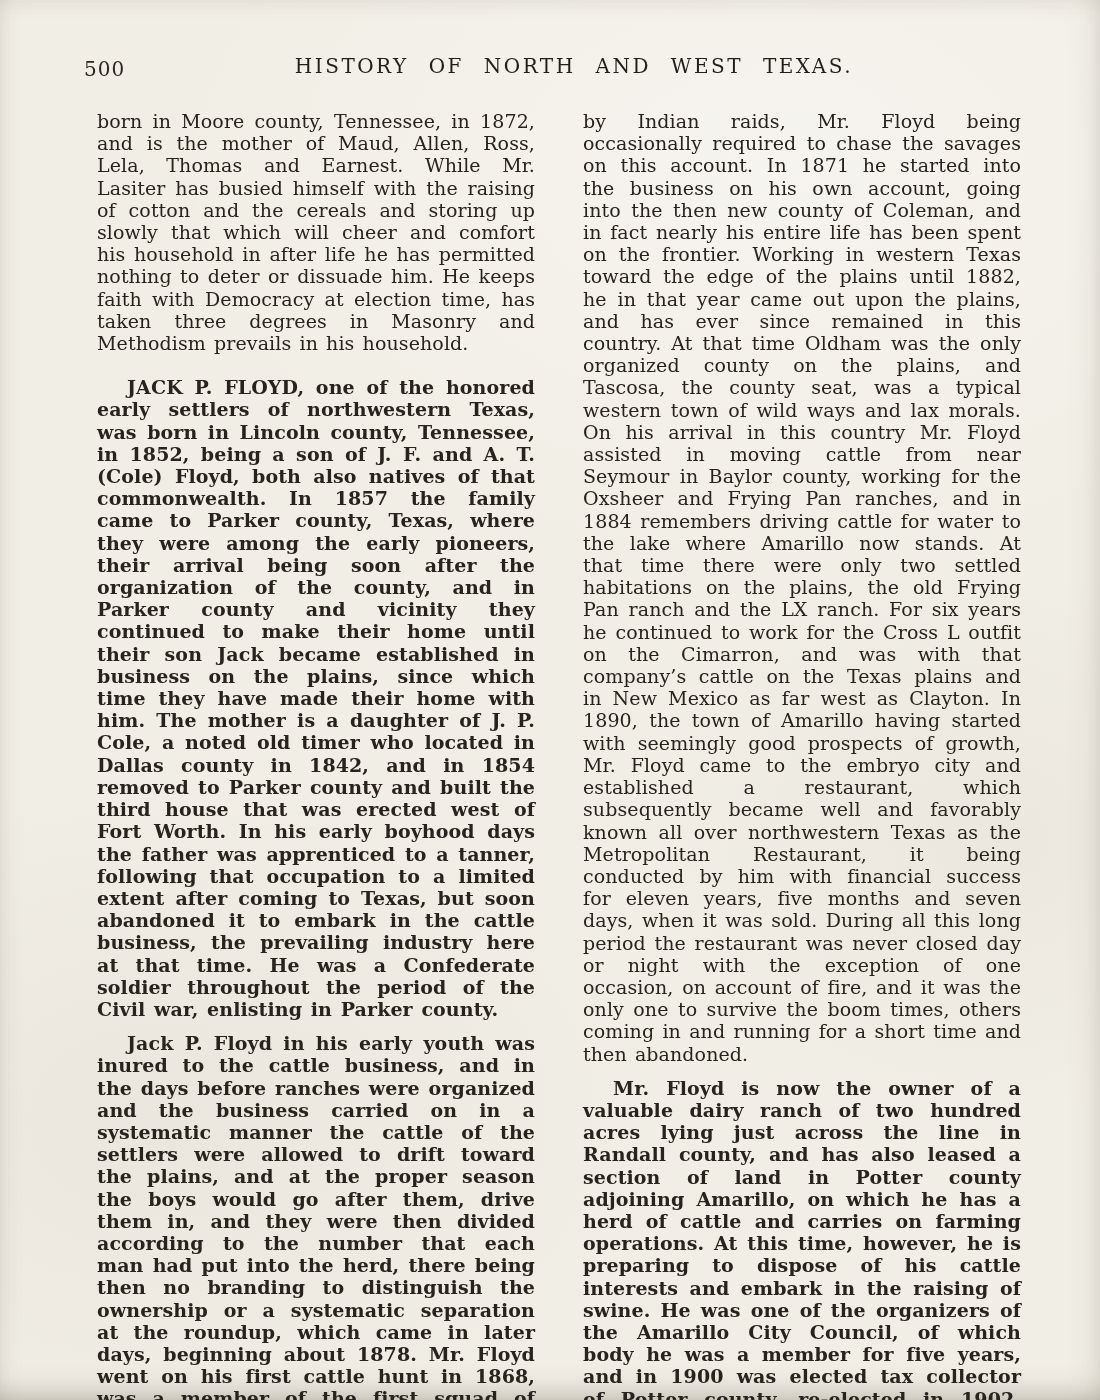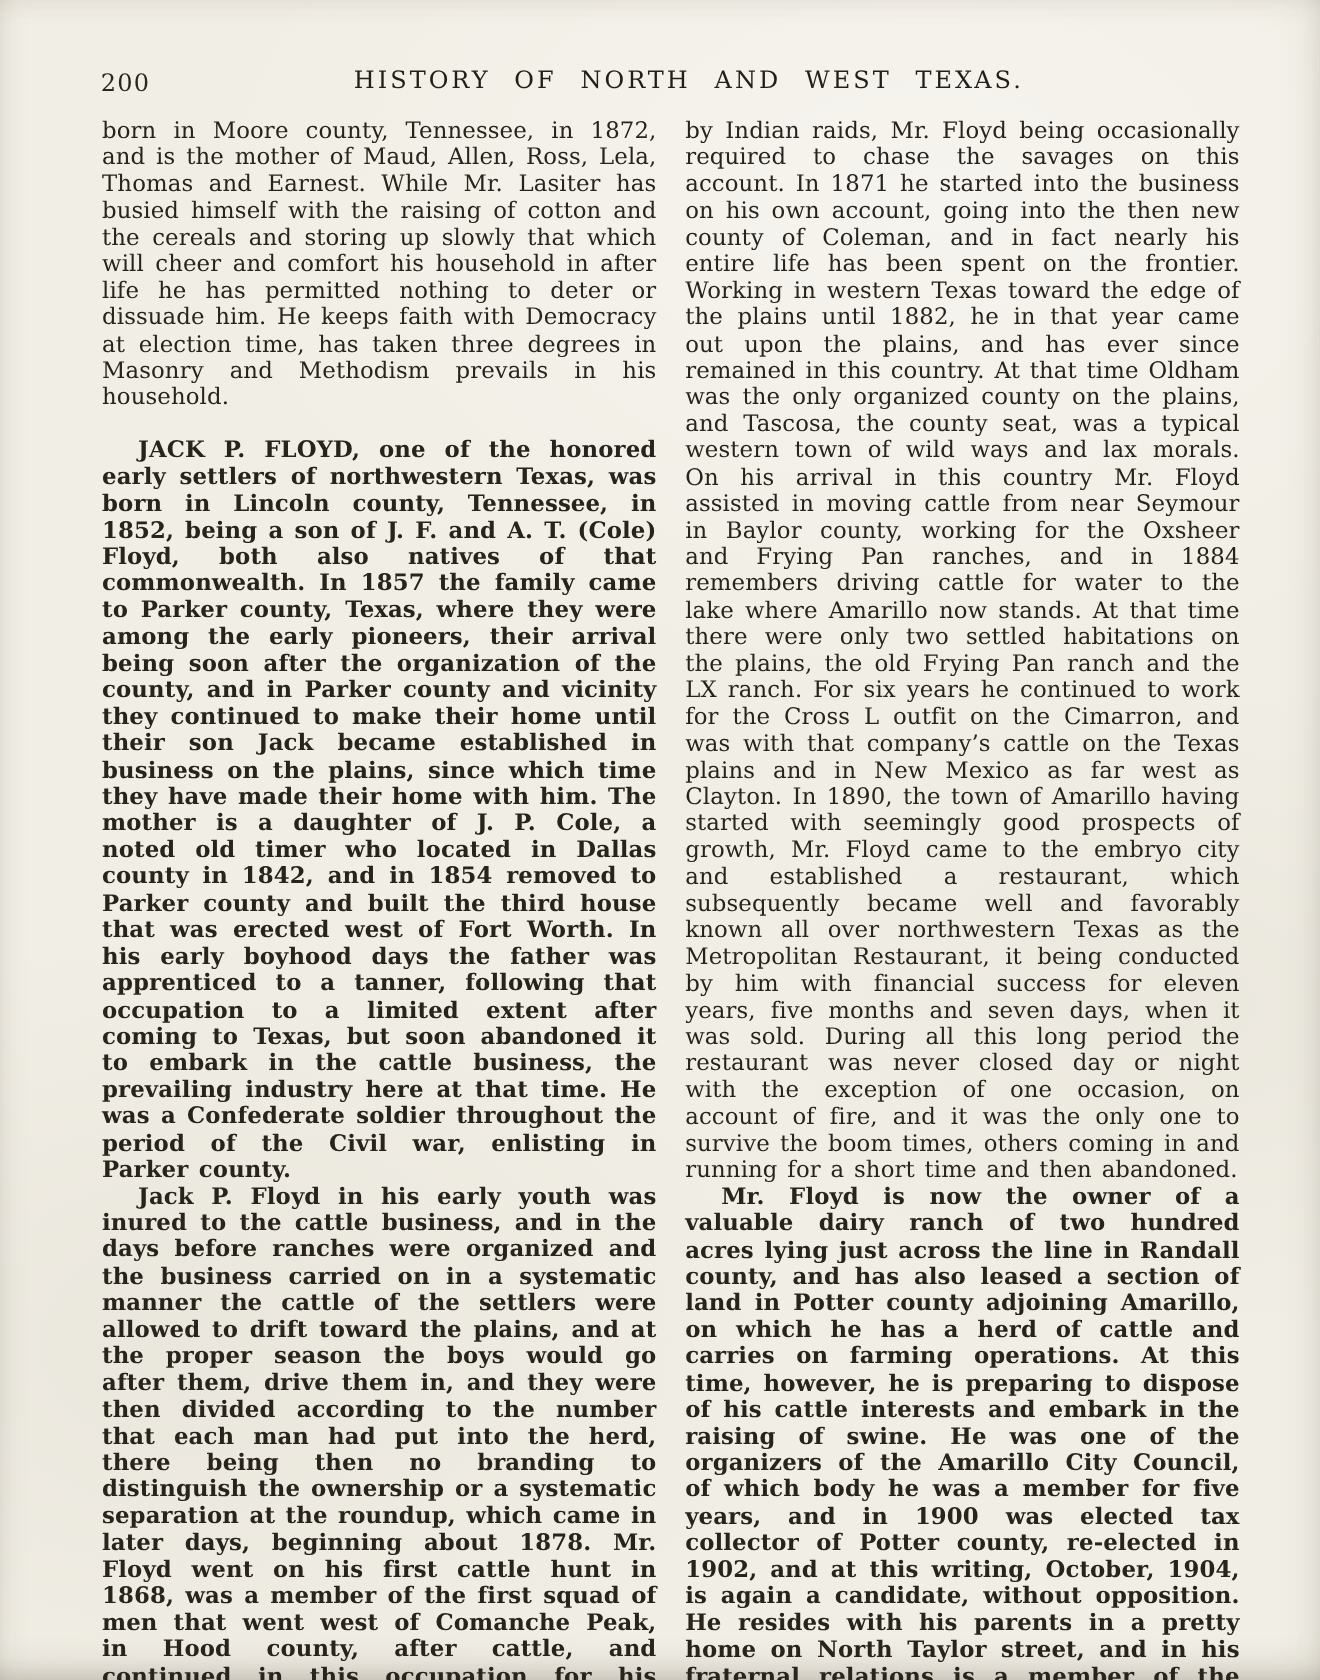--- a/index.html
+++ b/index.html
@@ -61,33 +61,33 @@
     text-align: justify;
     font-size: 19px;
     line-height: 22.2px;
     word-spacing: 2px;
     letter-spacing: 0.1px;
     color: #28241d;
   }
   .col-left  { left: 85px; }
   .col-right { left: 571px; }
   .col p {
-    margin: 0;
+    margin: 12px;
     padding: 0;
   }
   .col p.indent { text-indent: 30px; font-weight: bold; }
   .col p.gap-before { margin-top: 22px; }
 </style>
 </head>
 <body>
 
 <div class="page">
 
   <div class="running-head">
-    <span class="pagenum">200</span>
+    <span class="pagenum">500</span>
     <div class="head-title">HISTORY OF NORTH AND WEST TEXAS.</div>
   </div>
 
   <div class="col col-left">
     <p>born in Moore county, Tennessee, in 1872, and is the mother of Maud, Allen, Ross, Lela, Thomas and Earnest. While Mr. Lasiter has busied himself with the raising of cotton and the cereals and storing up slowly that which will cheer and comfort his household in after life he has permitted nothing to deter or dissuade him. He keeps faith with Democracy at election time, has taken three degrees in Masonry and Methodism prevails in his household.</p>
     <p class="indent gap-before">JACK P. FLOYD, one of the honored early settlers of northwestern Texas, was born in Lincoln county, Tennessee, in 1852, being a son of J. F. and A. T. (Cole) Floyd, both also natives of that commonwealth. In 1857 the family came to Parker county, Texas, where they were among the early pioneers, their arrival being soon after the organization of the county, and in Parker county and vicinity they continued to make their home until their son Jack became established in business on the plains, since which time they have made their home with him. The mother is a daughter of J. P. Cole, a noted old timer who located in Dallas county in 1842, and in 1854 removed to Parker county and built the third house that was erected west of Fort Worth. In his early boyhood days the father was apprenticed to a tanner, following that occupation to a limited extent after coming to Texas, but soon abandoned it to embark in the cattle business, the prevailing industry here at that time. He was a Confederate soldier throughout the period of the Civil war, enlisting in Parker county.</p>
     <p class="indent">Jack P. Floyd in his early youth was inured to the cattle business, and in the days before ranches were organized and the business carried on in a systematic manner the cattle of the settlers were allowed to drift toward the plains, and at the proper season the boys would go after them, drive them in, and they were then divided according to the number that each man had put into the herd, there being then no branding to distinguish the ownership or a systematic separation at the roundup, which came in later days, beginning about 1878. Mr. Floyd went on his first cattle hunt in 1868, was a member of the first squad of men that went west of Comanche Peak, in Hood county, after cattle, and continued in this occupation for his father until 1871. During the Civil war he was left at home to protect the family during his father’s absence, for at that period and some years subsequent thereto the country was often harassed</p>
   </div>
 
   <div class="col col-right">

